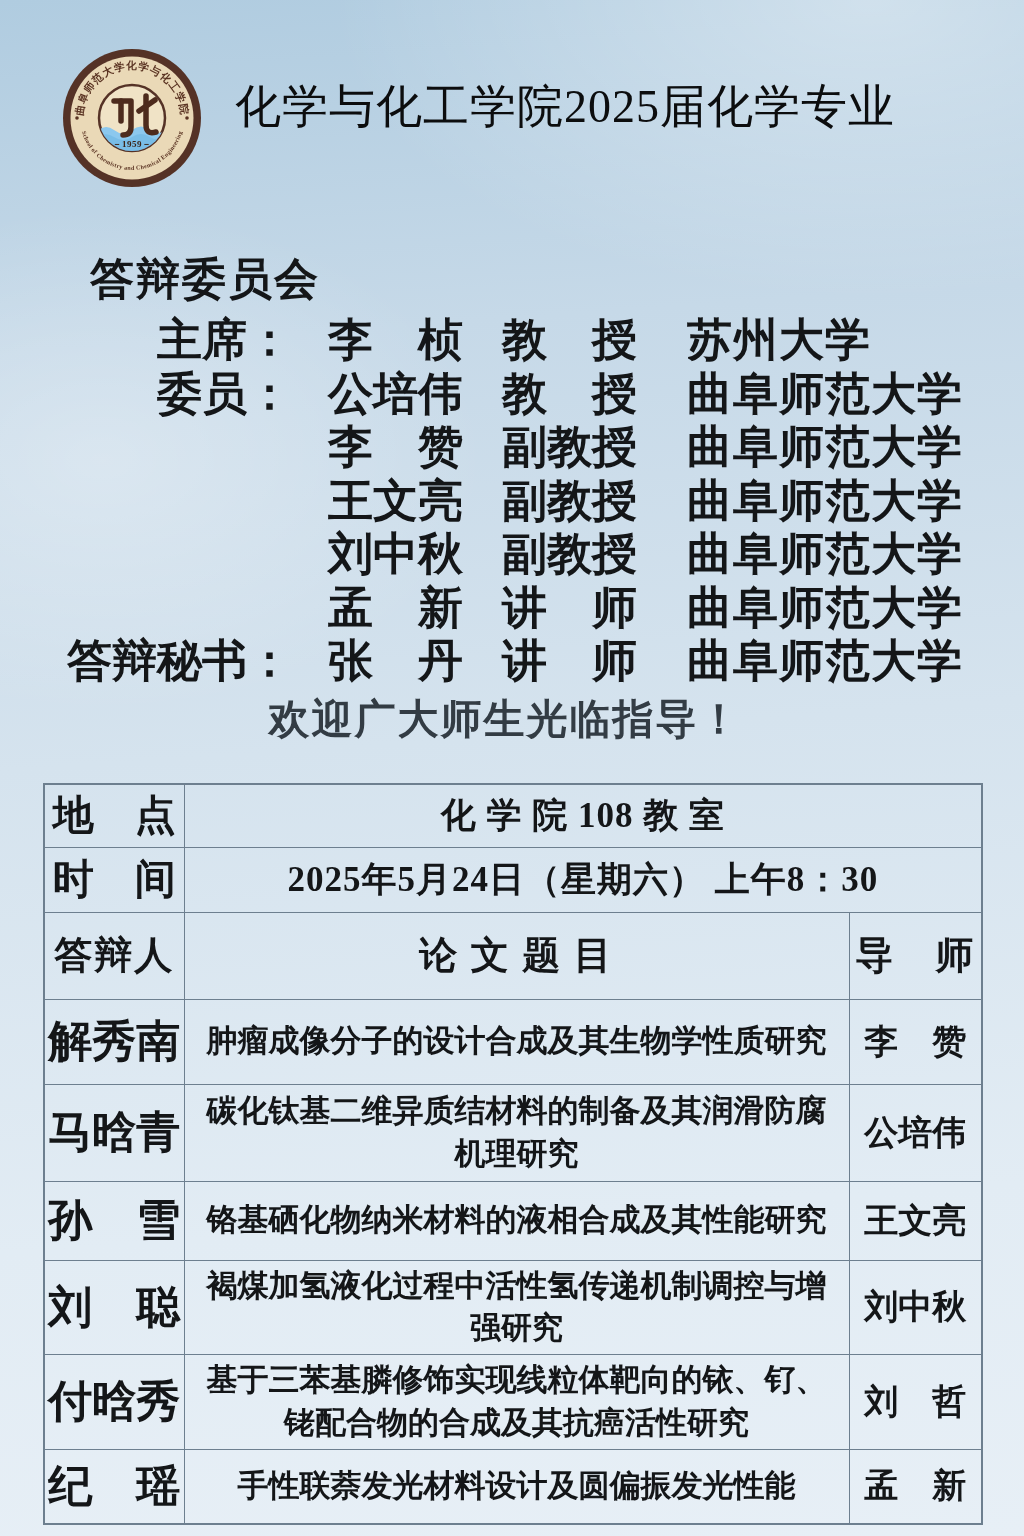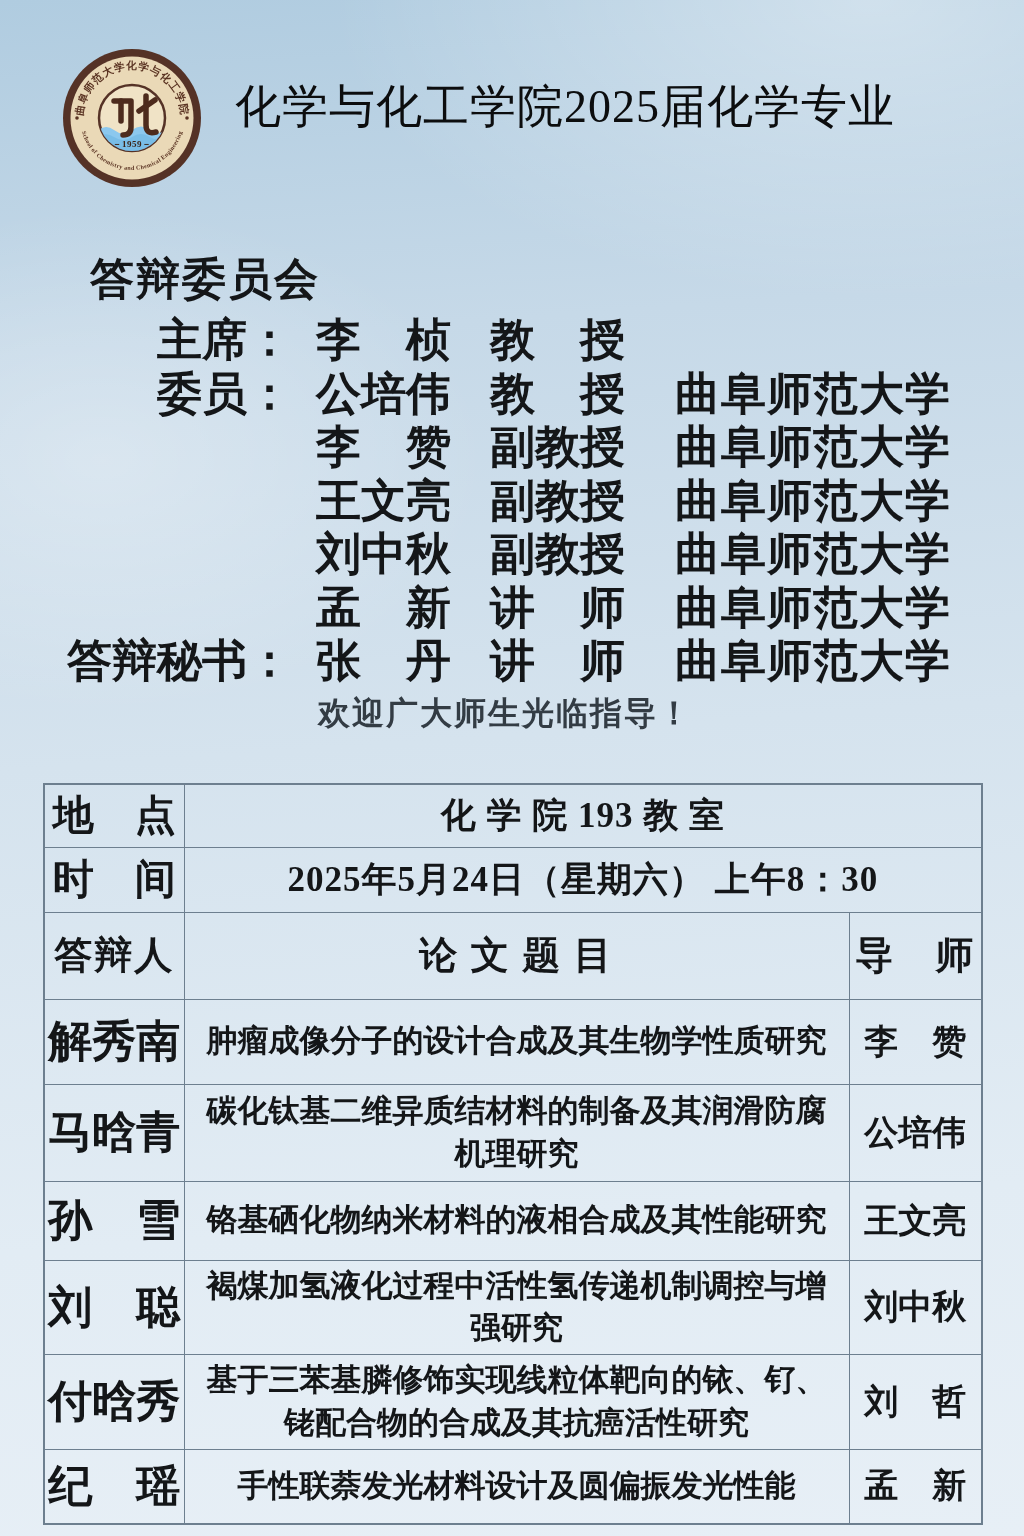--- a/index.html
+++ b/index.html
@@ -22,26 +22,26 @@
   .title-block{
     position:absolute;left:140px;top:74px;width:850px;text-align:center;
     font-weight:normal;font-size:46px;line-height:66px;letter-spacing:1px;color:#0c0d0e;
   }
   .committee-heading{
     position:absolute;left:90px;top:250px;font-size:44px;font-weight:bold;letter-spacing:2px;
   }
   .committee{position:absolute;left:67px;top:310px;width:920px;}
   .committee .crow{display:flex;height:53.5px;font-size:45px;font-weight:bold;white-space:pre;}
   .committee .clabel{width:225px;text-align:right;}
-  .committee .cname{width:150px;margin-left:24px;}
+  .committee .cname{width:150px;margin-left:36px;}
   .committee .ctitle{width:160px;margin-left:24px;}
   .committee .cuniv{margin-left:25px;letter-spacing:1px;}
   .welcome{
     position:absolute;left:0;top:692px;width:1010px;text-align:center;
-    font-size:32px;font-weight:bold;letter-spacing:2px;color:var(--welcome_color);
+    font-size:41px;font-weight:bold;letter-spacing:2px;color:var(--welcome_color);
   }
   table.sched{
     position:absolute;left:43px;top:783px;width:938px;
     border-collapse:collapse;table-layout:fixed;
     border:2px solid var(--table_border_color);
   }
   table.sched td{
     border:1.5px solid var(--table_border_color);
     text-align:center;vertical-align:middle;font-weight:bold;white-space:pre-wrap;
   }
@@ -96,20 +96,21 @@
     <div>化学与化工学院2025届化学专业</div>
   </div>
 
   <div class="committee-heading">答辩委员会</div>
 
   <div class="committee">
     <div class="crow">
       <span class="clabel">主席：</span>
       <span class="cname">李　桢</span>
       <span class="ctitle">教　授</span>
+      <span class="cuniv">苏州大学</span>
     </div>
     <div class="crow">
       <span class="clabel">委员：</span>
       <span class="cname">公培伟</span>
       <span class="ctitle">教　授</span>
       <span class="cuniv">曲阜师范大学</span>
     </div>
     <div class="crow">
       <span class="clabel"></span>
       <span class="cname">李　赞</span>
@@ -146,21 +147,21 @@
 
   <table class="sched">
     <colgroup>
         <col style="width:140px">
         <col style="width:665px">
         <col style="width:133px">
       </colgroup>
     <tbody>
       <tr class="h-info1">
         <td class="info-label">地　点</td>
-        <td class="info-value" colspan="2">化 学 院 193 教 室</td>
+        <td class="info-value" colspan="2">化 学 院 108 教 室</td>
       </tr>
       <tr class="h-info2">
         <td class="info-label">时　间</td>
         <td class="info-value" colspan="2">2025年5月24日（星期六） 上午8：30</td>
       </tr>
       <tr class="h-head">
         <td class="col-head">答辩人</td>
         <td class="col-head">论 文 题 目</td>
         <td class="col-head">导　师</td>
       </tr>

